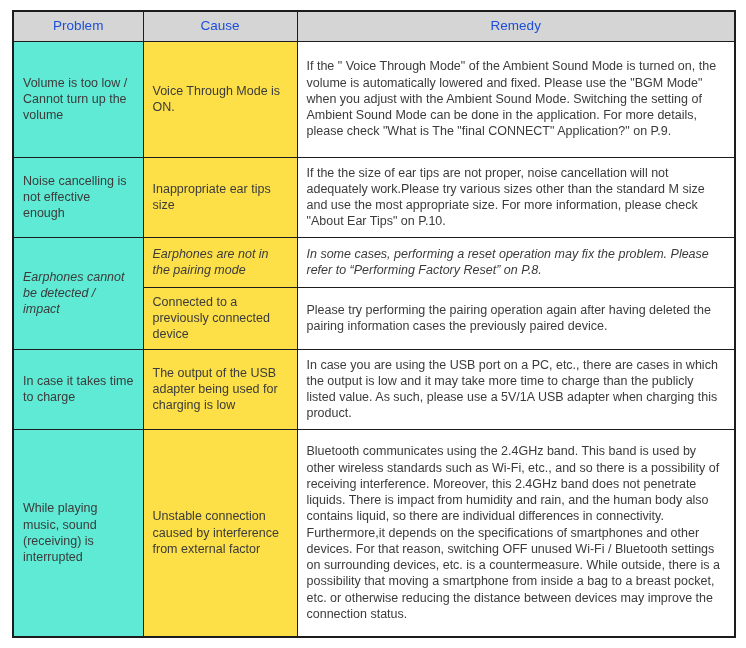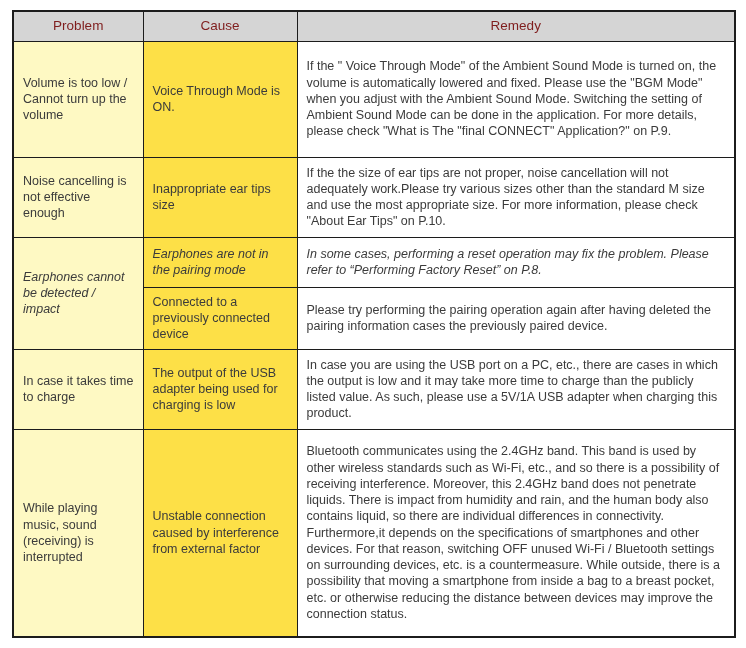--- a/index.html
+++ b/index.html
@@ -32,24 +32,24 @@
     line-height: 1.3;
     word-wrap: break-word;
   }
   table.troubleshooting thead th {
     background: #d5d5d5;
     font-weight: 400;
     font-size: 13.5px;
     text-align: center;
     height: 30px;
     padding: 4px 6px;
-    color: #7f1d1d;
+    color: #1d4ed8;
   }
   td.problem {
-    background: #fef9c3;
+    background: #5eead4;
     padding-left: 12px;
     padding-right: 8px;
   }
   td.cause {
     background: #fde047;
     padding-left: 10px;
   }
   td.remedy {
     background: #ffffff;
     padding-left: 10px;

